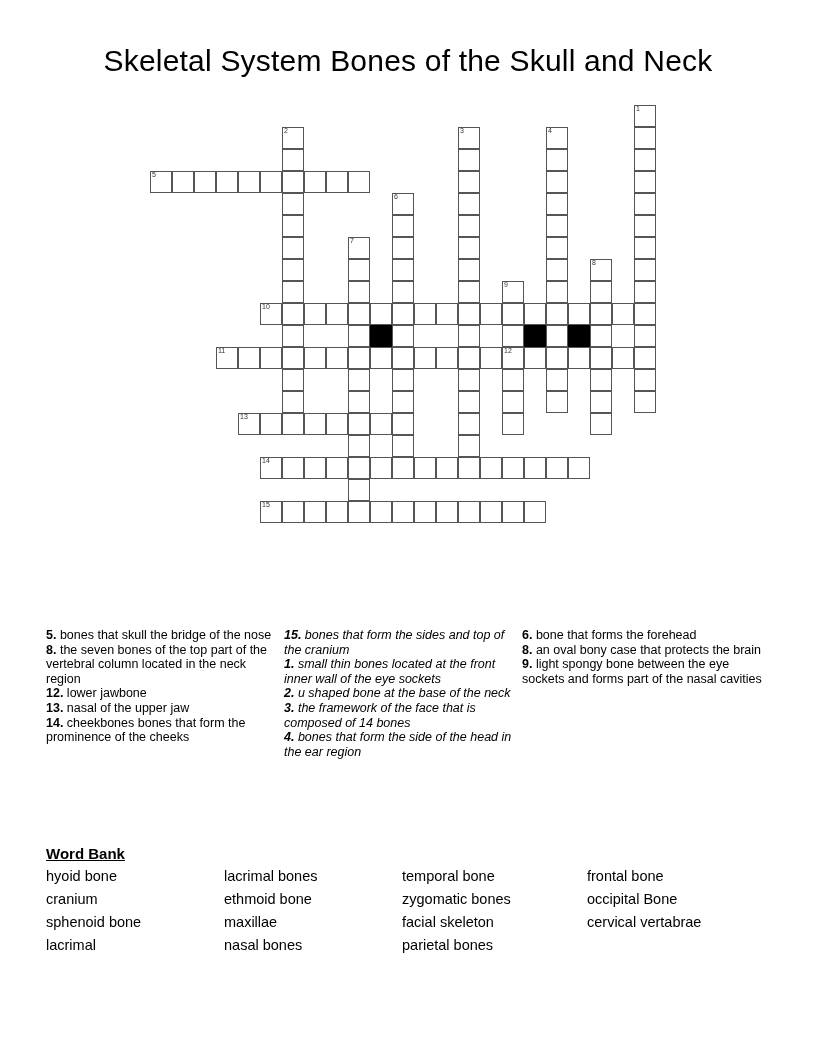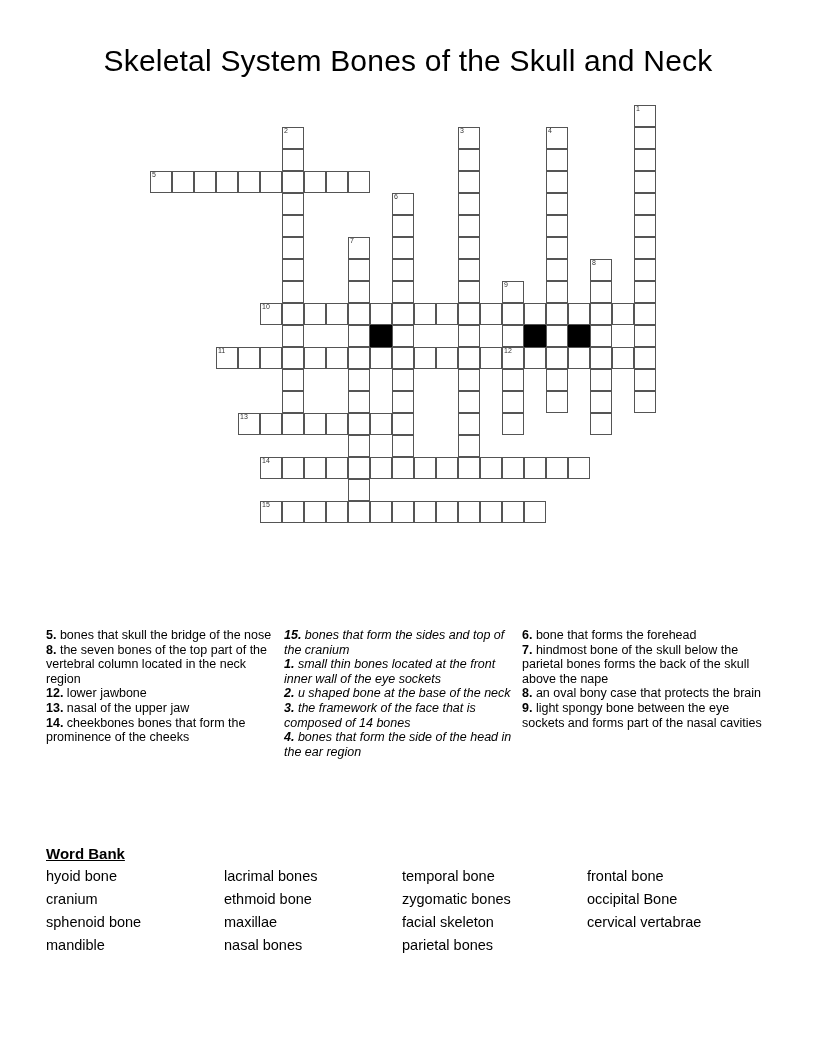--- a/index.html
+++ b/index.html
@@ -286,39 +286,38 @@
     </div>
   <div class="clue-col c2">
       <div class="clue"><b>15.</b><span> bones that form the sides and top of the cranium</span></div>
       <div class="clue"><b>1.</b><span> small thin bones located at the front inner wall of the eye sockets</span></div>
       <div class="clue"><b>2.</b><span> u shaped bone at the base of the neck</span></div>
       <div class="clue"><b>3.</b><span> the framework of the face that is composed of 14 bones</span></div>
       <div class="clue"><b>4.</b><span> bones that form the side of the head in the ear region</span></div>
     </div>
   <div class="clue-col c3">
       <div class="clue"><b>6.</b><span> bone that forms the forehead</span></div>
-      <div class="clue"><b>7.</b><span> hindmost bone of the skull below the parietal bones forms the back of the skull above the nape</span></div>
       <div class="clue"><b>8.</b><span> an oval bony case that protects the brain</span></div>
       <div class="clue"><b>9.</b><span> light spongy bone between the eye sockets and forms part of the nasal cavities</span></div>
     </div>
 </div>
 
 <div id="wordbank">
   <div id="wb-title">Word Bank</div>
   <div id="wb-grid">
       <div class="wb-item">hyoid bone</div>
       <div class="wb-item">lacrimal bones</div>
       <div class="wb-item">temporal bone</div>
       <div class="wb-item">frontal bone</div>
       <div class="wb-item">cranium</div>
       <div class="wb-item">ethmoid bone</div>
       <div class="wb-item">zygomatic bones</div>
       <div class="wb-item">occipital Bone</div>
       <div class="wb-item">sphenoid bone</div>
       <div class="wb-item">maxillae</div>
       <div class="wb-item">facial skeleton</div>
       <div class="wb-item">cervical vertabrae</div>
-      <div class="wb-item">mandible</div>
+      <div class="wb-item">lacrimal</div>
       <div class="wb-item">nasal bones</div>
       <div class="wb-item">parietal bones</div>
       <div class="wb-item"></div>
     </div>
 </div>
 
 </body></html>

